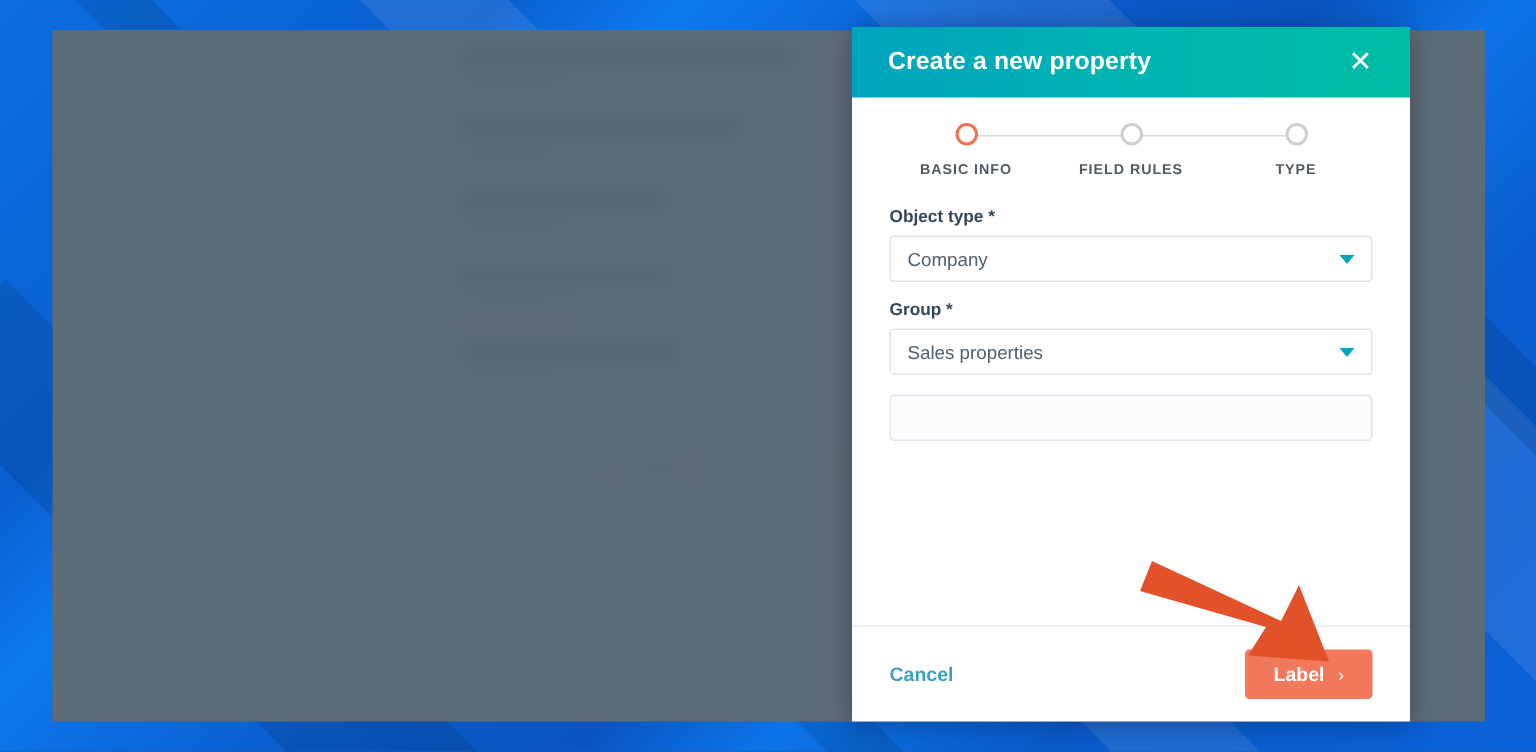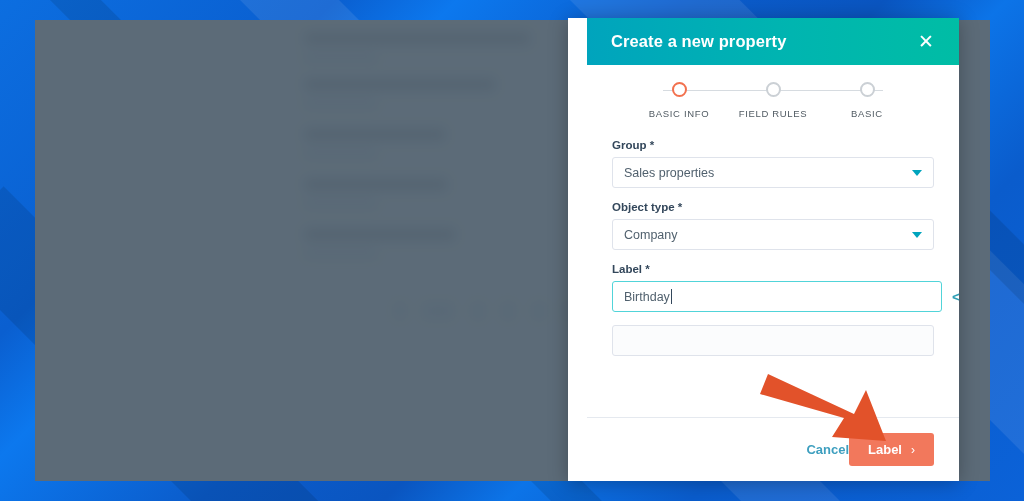--- a/index.html
+++ b/index.html
@@ -97,21 +97,20 @@
     position: absolute;
     left: 568px;
     top: 18px;
     width: 372px;
     height: 463px;
     background: #ffffff;
     box-shadow: 0 2px 18px rgba(0,0,0,0.28);
     display: flex;
     flex-direction: column;
     overflow: hidden;
-    padding-left: 19px;
   }
   .modal-header {
     height: 47px;
     background: linear-gradient(90deg, #00a4bd 0%, #00b5b0 55%, #00bda5 100%);
     display: flex;
     align-items: center;
     justify-content: space-between;
     padding: 0 22px 0 24px;
     flex: 0 0 auto;
   }
@@ -149,21 +148,22 @@
     top: 11px;
     left: 47px;
     right: 47px;
     height: 1px;
     background: #d6dbe0;
   }
   .steps {
     position: absolute;
     inset: 0;
     display: flex;
-    justify-content: center;
+    justify-content: space-between;
+    font-weight: bold;
   }
   .step {
     width: 94px;
     display: flex;
     flex-direction: column;
     align-items: center;
     cursor: pointer;
   }
   .step-dot {
     width: 15px;
@@ -246,21 +246,21 @@
   }
   .text-box.empty { background: #fbfcfd; cursor: text; }
 
   
   .modal-footer {
     flex: 0 0 auto;
     height: 63px;
     border-top: 1px solid #e5e9ef;
     display: flex;
     align-items: center;
-    justify-content: flex-end;
+    justify-content: space-between;
     padding: 0 25px;
   }
   .cancel-link {
     color: #3e9fbf;
     font-size: 13px;
     font-weight: bold;
     cursor: pointer;
   }
   .next-btn {
     background: #f2785c;
@@ -354,55 +354,45 @@
         <div class="step active">
           <div class="step-dot"></div>
           <div class="step-label">BASIC INFO</div>
         </div>
         <div class="step">
           <div class="step-dot"></div>
           <div class="step-label">FIELD RULES</div>
         </div>
         <div class="step">
           <div class="step-dot"></div>
-          <div class="step-label">BASIC</div>
+          <div class="step-label">TYPE</div>
+        </div>
+      </div>
+    </div>
+
+    <div class="field">
+      <label class="field-label">Object type *</label>
+      <div class="ctrl-row">
+        <div class="select-box">
+          <span>Company</span>
+          <span class="caret"></span>
         </div>
       </div>
     </div>
 
     <div class="field">
       <label class="field-label">Group *</label>
       <div class="ctrl-row">
         <div class="select-box">
           <span>Sales properties</span>
           <span class="caret"></span>
         </div>
       </div>
     </div>
 
-    <div class="field">
-      <label class="field-label">Object type *</label>
-      <div class="ctrl-row">
-        <div class="select-box">
-          <span>Company</span>
-          <span class="caret"></span>
-        </div>
-      </div>
-    </div>
-
-    <div class="field">
-      <label class="field-label">Label *</label>
-      <div class="ctrl-row">
-        <div class="text-box focused">
-          <span>Birthday</span>
-            <span class="caret-bar"></span>
-        </div>
-        <span class="code-icon">&lt;/&gt;</span>
-      </div>
-    </div>
 
     <div class="field">
       <div class="ctrl-row">
         <div class="text-box empty">
           <span placeholder=""></span>
         </div>
       </div>
     </div>
 
   </div>

